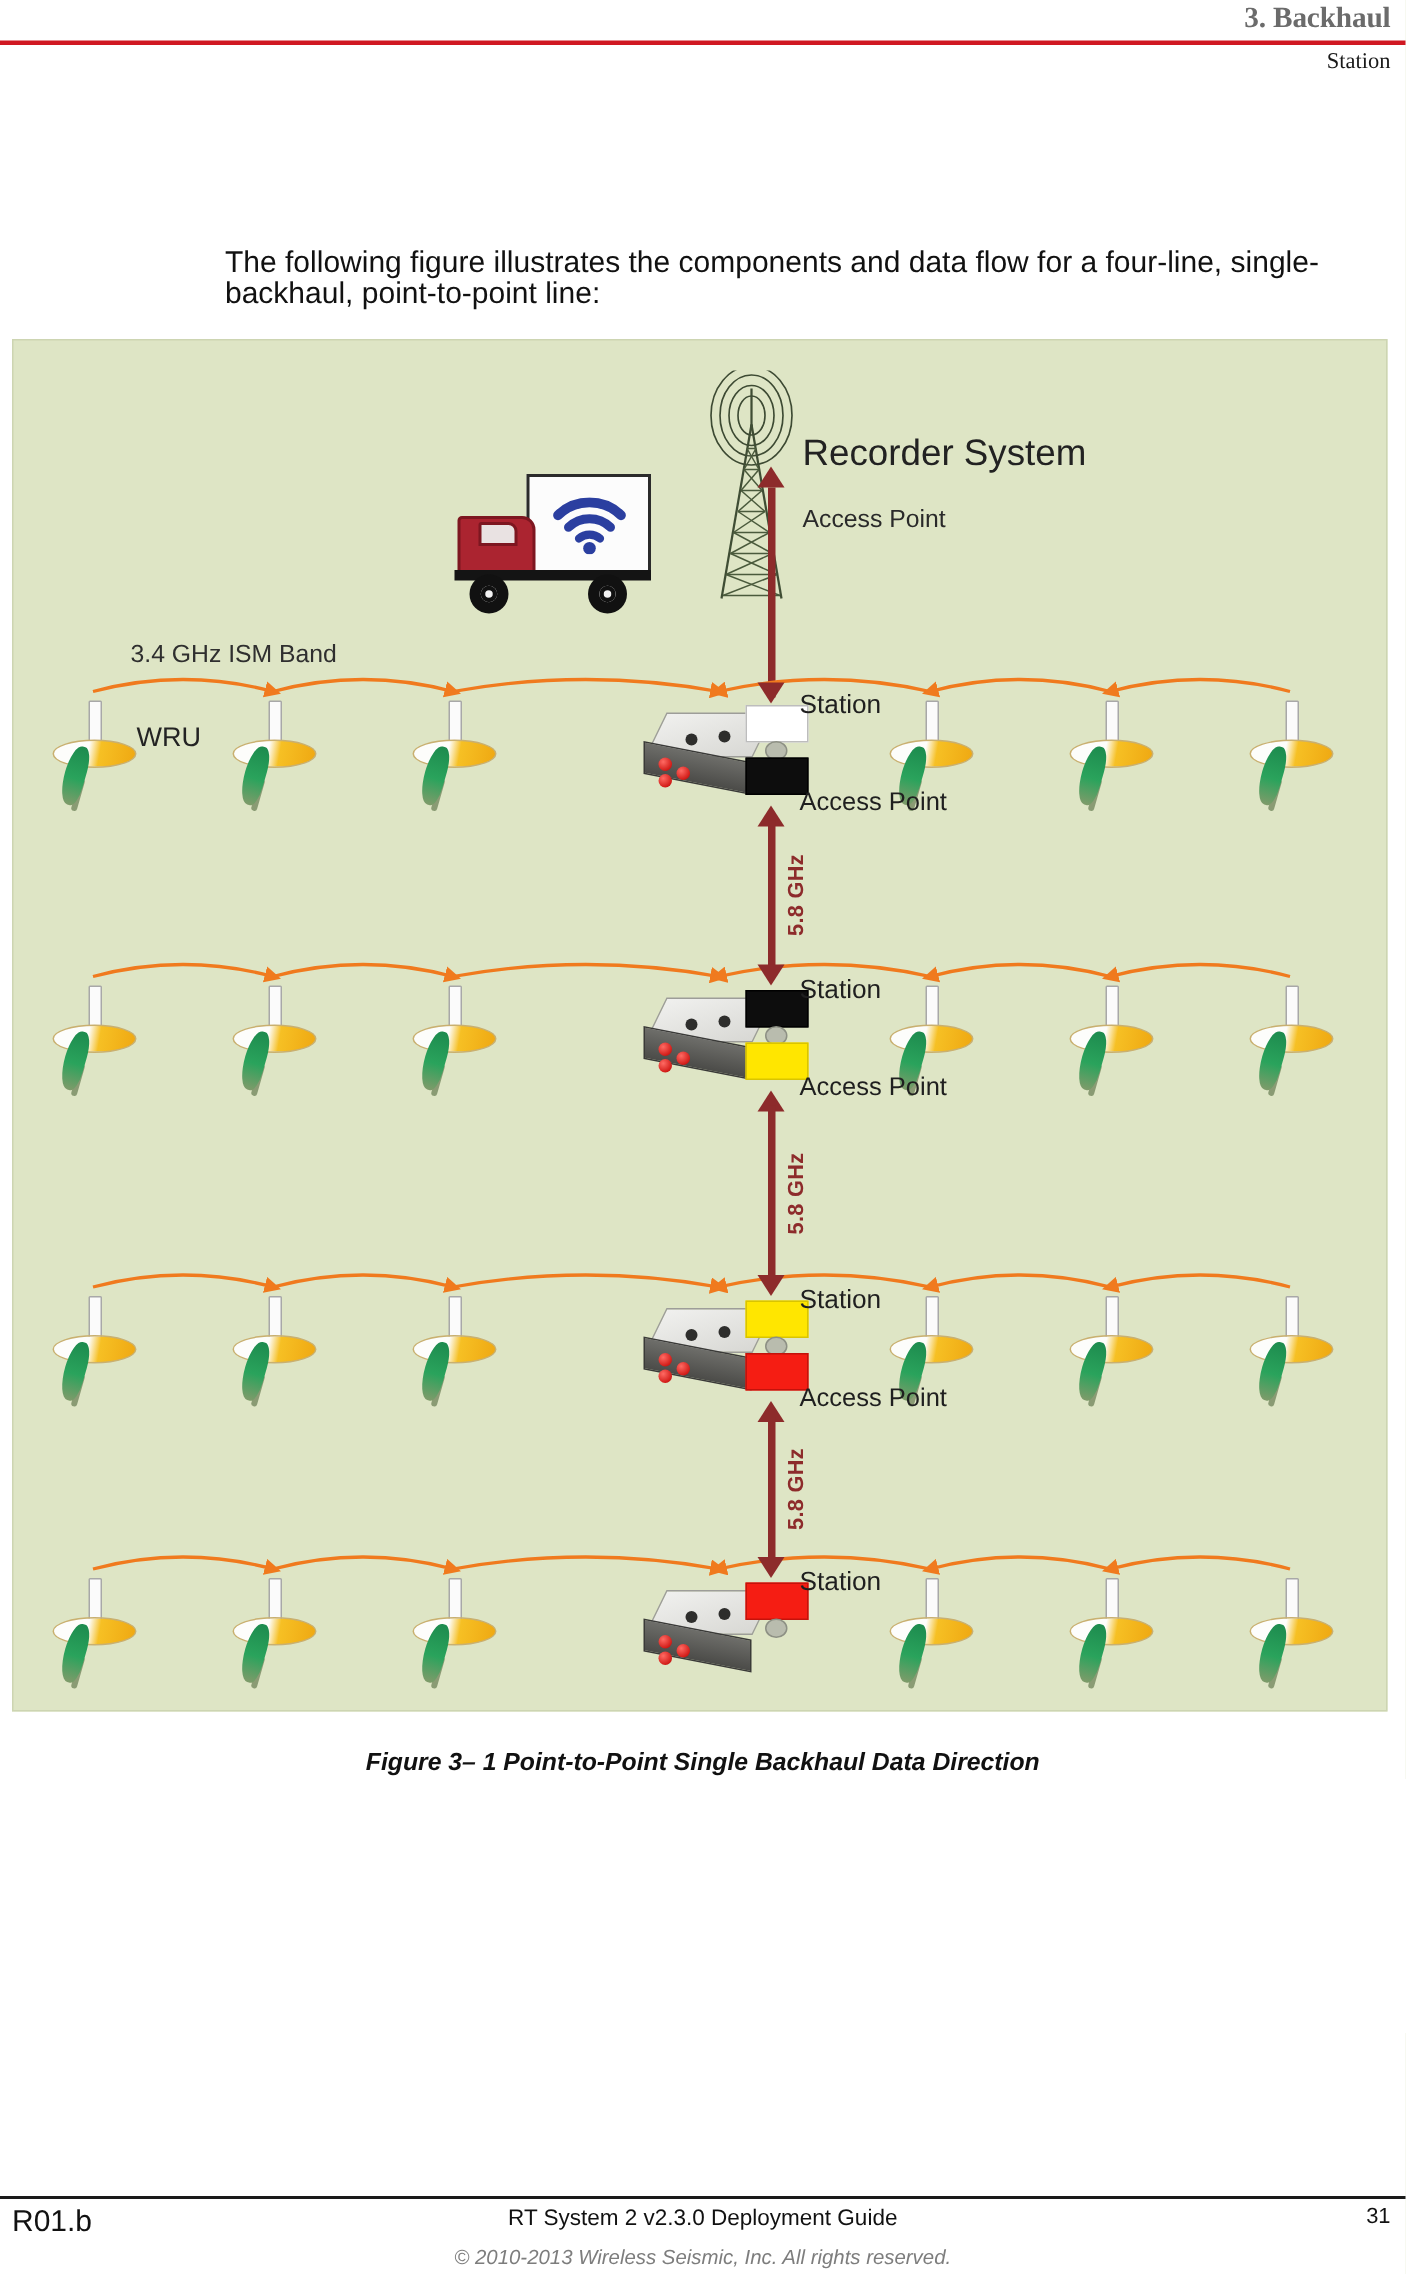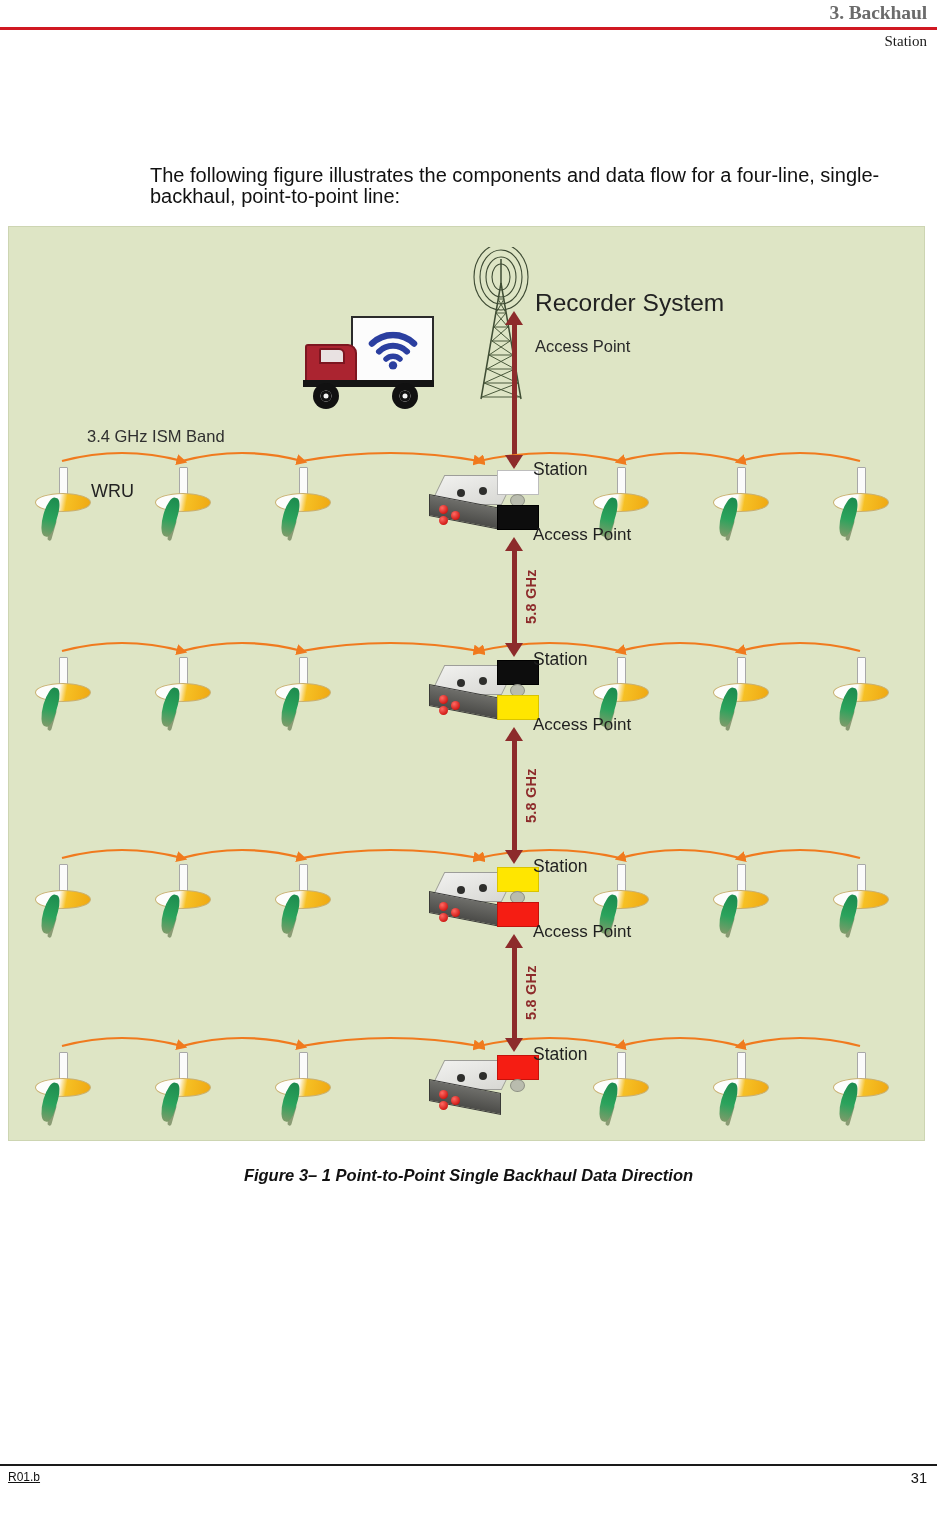--- a/index.html
+++ b/index.html
@@ -312,23 +312,22 @@
   }
   #footer-rule {
     position: absolute;
     left: 0; right: 0; top: 24px;
     height: 2px;
     background: #1a1a1a;
   }
   #footer-left {
     position: absolute;
     left: 8px; top: 30px;
-    font-size: 12px;
+    font-size: 20px;
     color: #111;
-    text-decoration: underline;
   }
   #footer-center {
     position: absolute;
     left: 0; right: 0; top: 30px;
     text-align: center;
     font-size: 15px;
     color: #111;
   }
   #footer-right {
     position: absolute;
@@ -688,14 +687,16 @@
       </div>
 
   </div>
 </div>
 
 <div id="figure-caption">Figure 3– 1  Point-to-Point Single Backhaul Data Direction</div>
 
 <div id="page-footer">
   <div id="footer-rule"></div>
   <div id="footer-left">R01.b</div>
+  <div id="footer-center">RT System 2 v2.3.0 Deployment Guide</div>
   <div id="footer-right">31</div>
+  <div id="footer-copyright">© 2010-2013 Wireless Seismic, Inc. All rights reserved.</div>
 </div>
 
 </body></html>

